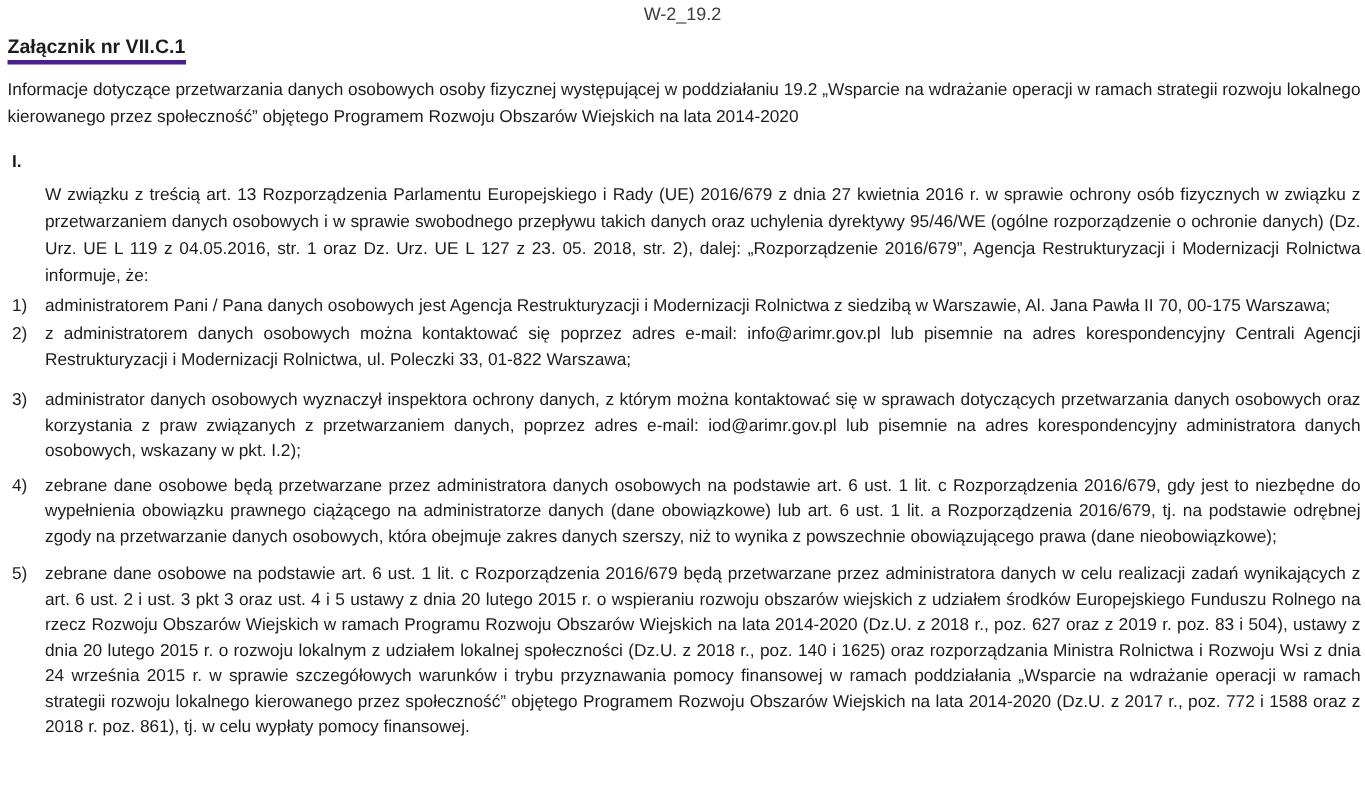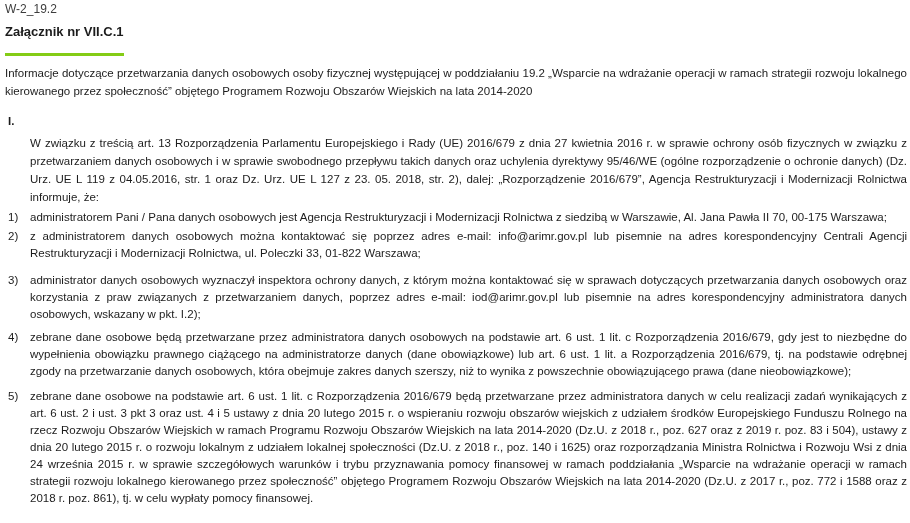--- a/index.html
+++ b/index.html
@@ -4,34 +4,34 @@
 <style>
   * { margin: 0; padding: 0; box-sizing: border-box; }
   html, body { width: 910px; height: 523px; overflow: hidden; }
   body {
     background: #ffffff;
     color: #1c1c1c;
     font-family: "Liberation Sans", "DejaVu Sans", sans-serif;
     padding: 2px 3px 0 5px;
   }
   .doc-code {
-    text-align: left;
+    text-align: center;
     font-size: 12px;
     line-height: 15px;
     color: #3d3d3d;
     padding-right: 2px;
   }
   .title-wrap { margin-top: 5px; }
   .attachment-title {
     display: inline-block;
     font-size: 13px;
     font-weight: bold;
     line-height: 15px;
-    padding-bottom: 14px;
-    border-bottom: 3px solid #84cc16;
+    padding-bottom: 2px;
+    border-bottom: 3px solid #4c1d95;
   }
   .intro {
     margin-top: 8px;
     font-size: 11.5px;
     font-weight: normal;
     line-height: 18px;
     text-align: justify;
   }
   .section-head {
     display: flex;

